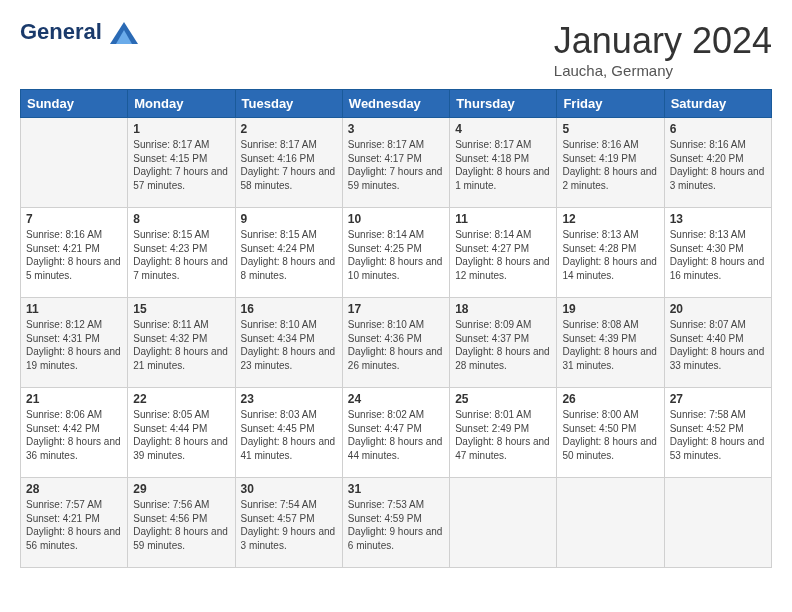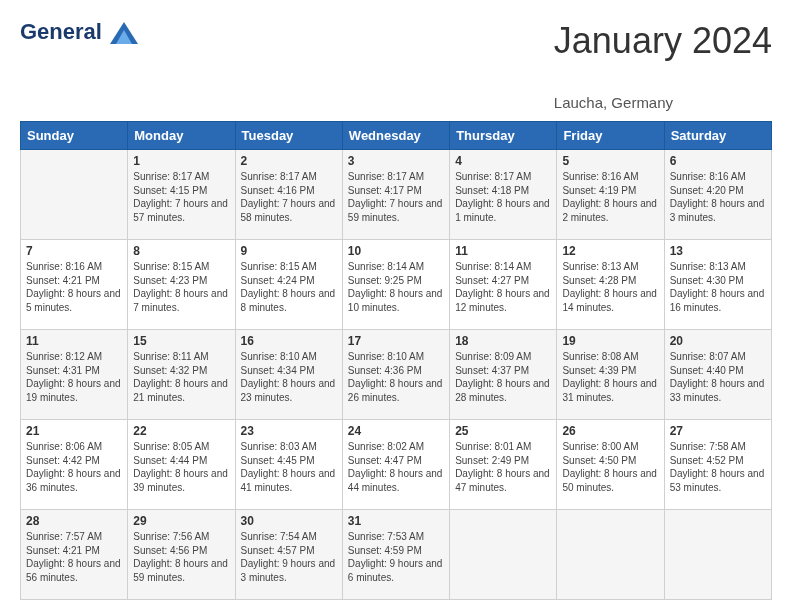--- a/index.html
+++ b/index.html
@@ -24,21 +24,20 @@
       text-align: left;
     }
     .month-year {
       font-size: 36px;
       color: #333;
       font-weight: 300;
     }
     .location {
       font-size: 15px;
       color: #555;
-      margin-top: 32px;
     }
     table {
       width: 100%;
       border-collapse: collapse;
       table-layout: fixed;
     }
     thead th {
       background: #2a6ab5;
       color: #fff;
       padding: 6px 6px;
@@ -173,21 +172,21 @@
         <td>
           <span class="day-num">9</span>
           <div class="cell-content">Sunrise: 8:15 AM
 Sunset: 4:24 PM
 Daylight: 8 hours
 and 8 minutes.</div>
         </td>
         <td>
           <span class="day-num">10</span>
           <div class="cell-content">Sunrise: 8:14 AM
-Sunset: 9:25 PM
+Sunset: 4:25 PM
 Daylight: 8 hours
 and 10 minutes.</div>
         </td>
         <td>
           <span class="day-num">11</span>
           <div class="cell-content">Sunrise: 8:14 AM
 Sunset: 4:27 PM
 Daylight: 8 hours
 and 12 minutes.</div>
         </td>

